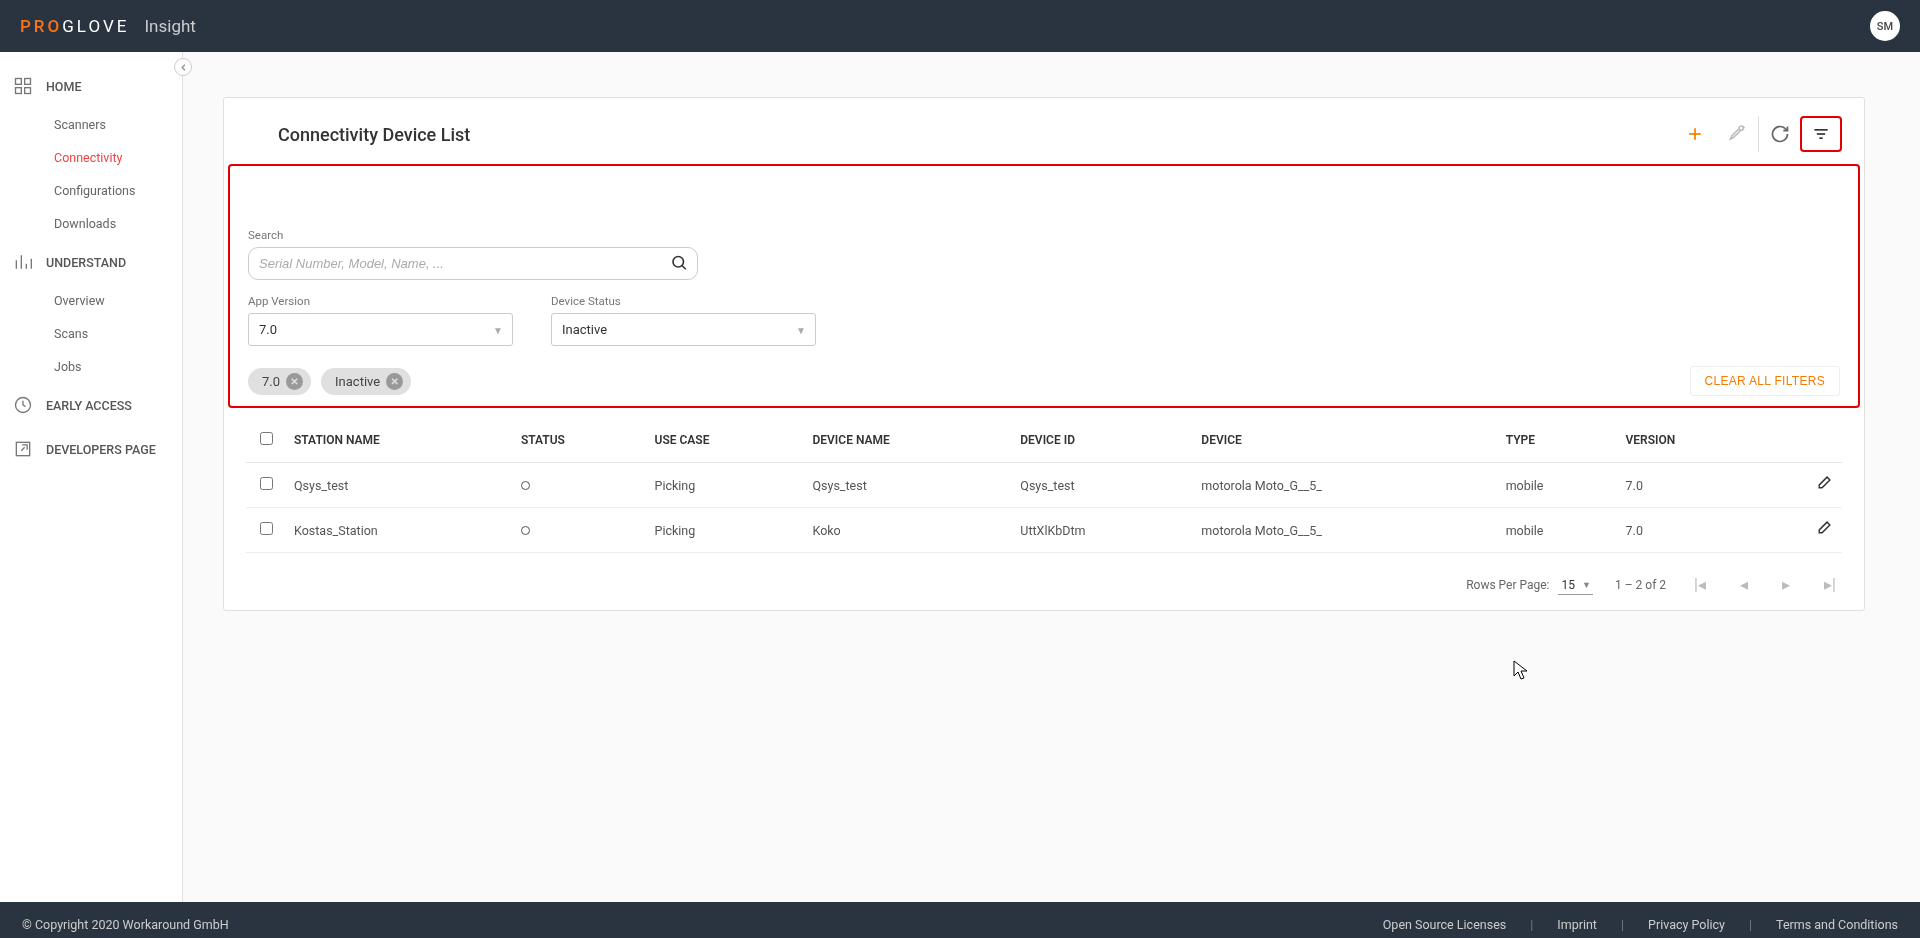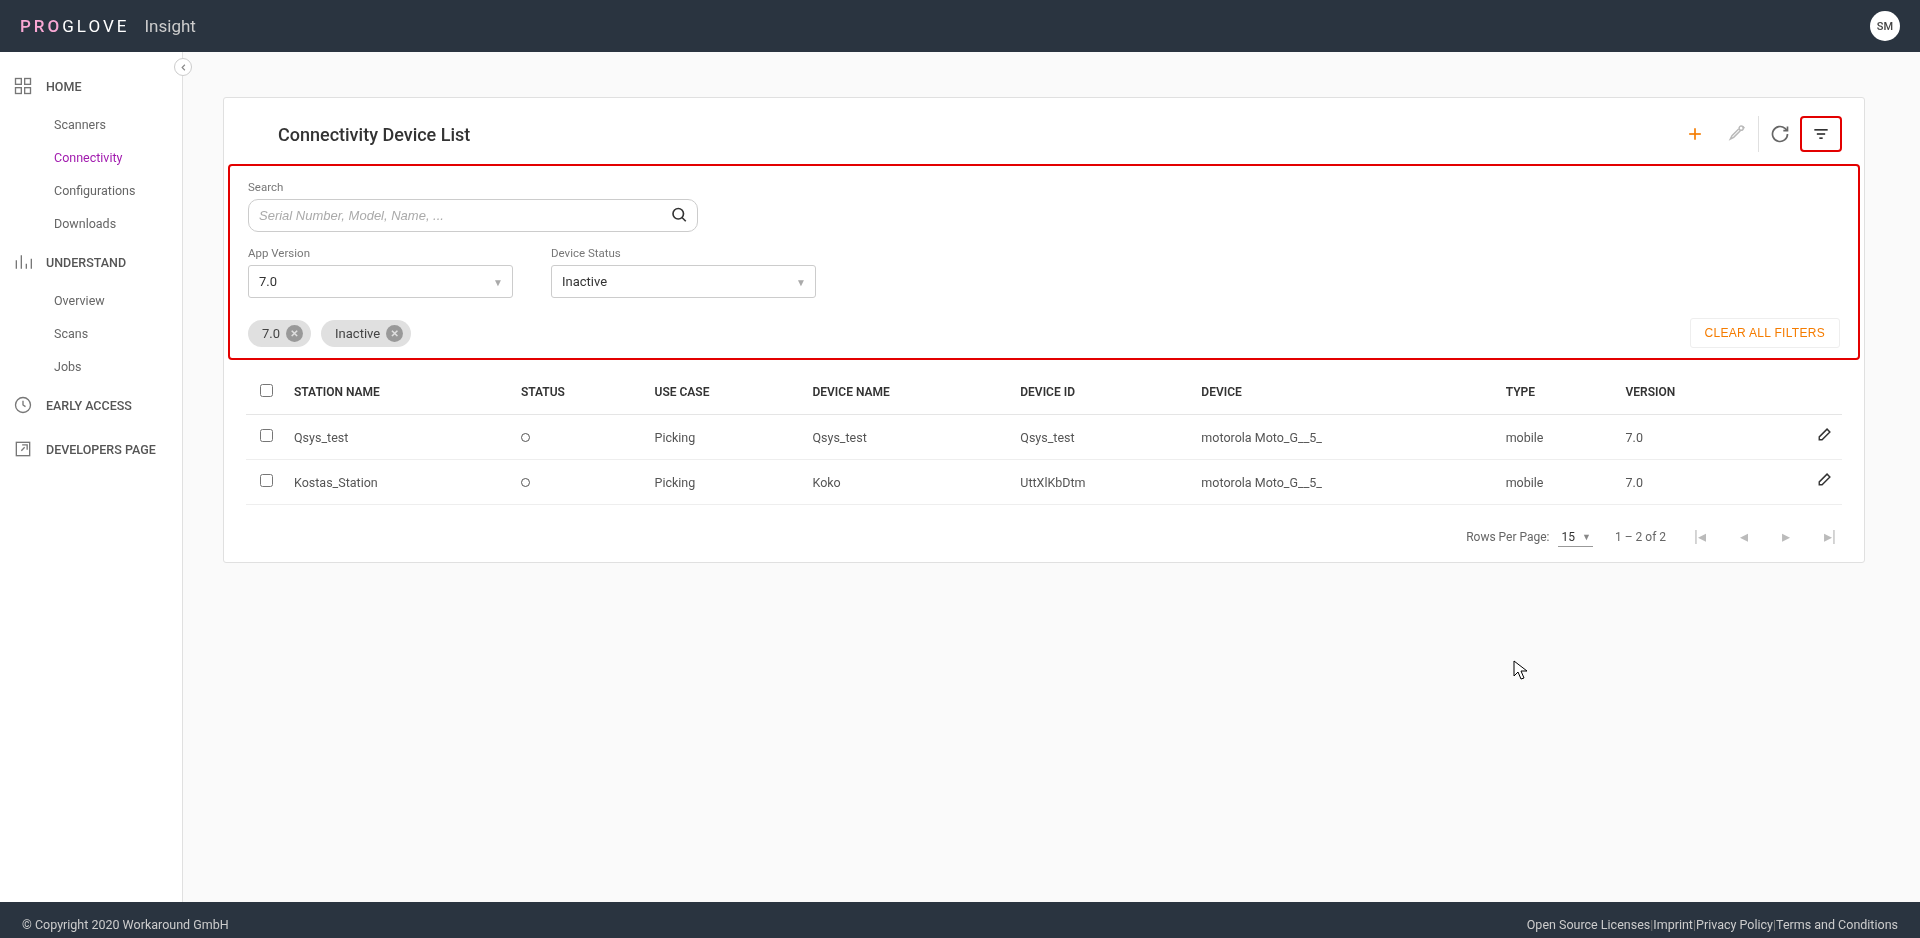--- a/index.html
+++ b/index.html
@@ -2,53 +2,53 @@
 <html><head>
 <meta charset="utf-8">
 <style>
 * { margin: 0; padding: 0; box-sizing: border-box; }
 body { font-family: -apple-system, BlinkMacSystemFont, "Segoe UI", Roboto, Arial, sans-serif; background: #fff; color: #333; font-size: 13px; }
 
 
 .header { background: #2a3440; height: 52px; display: flex; align-items: center; padding: 0 20px; justify-content: space-between; }
 .logo-wrap { display: flex; align-items: center; gap: 15px; }
 .logo { font-size: 17px; font-weight: 400; color: #fff; letter-spacing: 3px; }
-.logo-pro { color: #f9a8d4; font-weight: 500; }
+.logo-pro { color: #f97316; font-weight: 500; }
 .logo-sub { color: #ccc; font-size: 17px; }
 .avatar { width: 30px; height: 30px; border-radius: 50%; background: #fff; display: flex; align-items: center; justify-content: center; font-size: 11px; color: #444; font-weight: 500; }
 
 
 .layout { display: flex; min-height: calc(100vh - 52px - 36px); }
 .sidebar { width: 183px; background: #fff; border-right: 1px solid #e0e0e0; padding-top: 12px; position: relative; }
 .collapse-toggle { position: absolute; top: 6px; right: -10px; width: 18px; height: 18px; border-radius: 50%; border: 1px solid #ccc; background: #fff; display: flex; align-items: center; justify-content: center; color: #888; font-size: 11px; cursor: pointer; }
 .nav-item { display: flex; align-items: center; gap: 12px; padding: 11px 12px; color: #555; cursor: pointer; font-size: 12.5px; font-weight: 500; }
 .nav-item.active { color: #f57c00; }
 .nav-sub { padding-left: 54px; color: #666; font-size: 12.5px; padding-top: 9px; padding-bottom: 9px; cursor: pointer; }
-.nav-sub.active { color: #a21caf; }
+.nav-sub.active { color: #ef4444; }
 .nav-icon { width: 22px; height: 22px; display: flex; align-items: center; justify-content: center; flex-shrink: 0; }
 .nav-icon svg { width: 20px; height: 20px; }
 
 
 .main { flex: 1; background: #fafafa; padding: 45px 55px 20px 40px; }
 .card { background: #fff; border: 1px solid #e0e0e0; border-radius: 3px; }
 .card-header { display: flex; align-items: center; justify-content: space-between; padding: 18px 22px 12px 22px; }
 .card-title { font-size: 18px; font-weight: 500; color: #333; margin-left: 32px; }
 .card-actions { display: flex; align-items: center; gap: 0; }
 .card-action { width: 42px; height: 36px; display: flex; align-items: center; justify-content: center; cursor: pointer; color: #666; }
 .card-action.divider { border-left: 1px solid #e0e0e0; }
 .card-action.add { color: #f57c00; }
 .card-action.filter { border: 2.5px solid #e30000; border-radius: 4px; }
 .card-action svg { width: 20px; height: 20px; }
 
 
 .filter-panel { border: 2.5px solid #e30000; border-top: 2.5px solid #e30000; margin: 0 4px 4px 4px; padding: 14px 18px 10px 18px; border-radius: 4px; }
 .filter-label { font-size: 11.5px; color: #777; margin-bottom: 5px; }
 .filter-row { display: flex; gap: 38px; margin-bottom: 14px; }
 .filter-field { display: flex; flex-direction: column; }
-.search-field { width: 450px; }
+.search-field { width: 450px; margin-top: 48px; }
 .input-wrap { position: relative; display: inline-block; }
 .input { border: 1px solid #ccc; border-radius: 10px; padding: 8px 10px; font-size: 13px; color: #333; background: #fff; width: 100%; }
 .input::placeholder { font-style: italic; color: #aaa; }
 .search-icon-btn { position: absolute; right: 10px; top: 50%; transform: translateY(-50%); color: #333; cursor: pointer; }
 .select-wrap { position: relative; width: 265px; }
 .select { border: 1px solid #ccc; border-radius: 3px; padding: 8px 10px; font-size: 13px; color: #333; background: #fff; width: 100%; appearance: none; cursor: pointer; }
 .select-caret { position: absolute; right: 10px; top: 50%; transform: translateY(-50%); color: #aaa; font-size: 10px; pointer-events: none; }
 
 .chip-row { display: flex; align-items: center; justify-content: space-between; margin-top: 20px; }
 .chips { display: flex; gap: 10px; }
@@ -69,21 +69,21 @@
 
 .pagination { display: flex; align-items: center; justify-content: flex-end; gap: 22px; padding: 12px 22px 16px 22px; font-size: 12px; color: #666; }
 .rows-per { display: flex; align-items: center; gap: 8px; }
 .rows-select { border: none; border-bottom: 1px solid #999; padding: 2px 18px 2px 4px; font-size: 12px; color: #333; background: transparent; appearance: none; cursor: pointer; }
 .rows-select-wrap { position: relative; }
 .rows-caret { position: absolute; right: 2px; top: 50%; transform: translateY(-50%); font-size: 9px; color: #888; pointer-events: none; }
 .page-btn { color: #bbb; cursor: pointer; font-size: 16px; padding: 0 6px; }
 
 
 .footer { background: #2a3440; height: 44px; display: flex; align-items: center; justify-content: space-between; padding: 0 22px; color: #ccc; font-size: 12.5px; }
-.footer-links { display: flex; gap: 0; align-items: flex-start; }
+.footer-links { display: flex; gap: 24px; align-items: flex-start; }
 .footer-links a { color: #ccc; text-decoration: none; cursor: pointer; }
 .footer-sep { color: #777; }
 
 
 .cursor-img { position: fixed; width: 16px; height: 22px; pointer-events: none; }
 </style>
 </head>
 <body>
 
 <div class="header">

